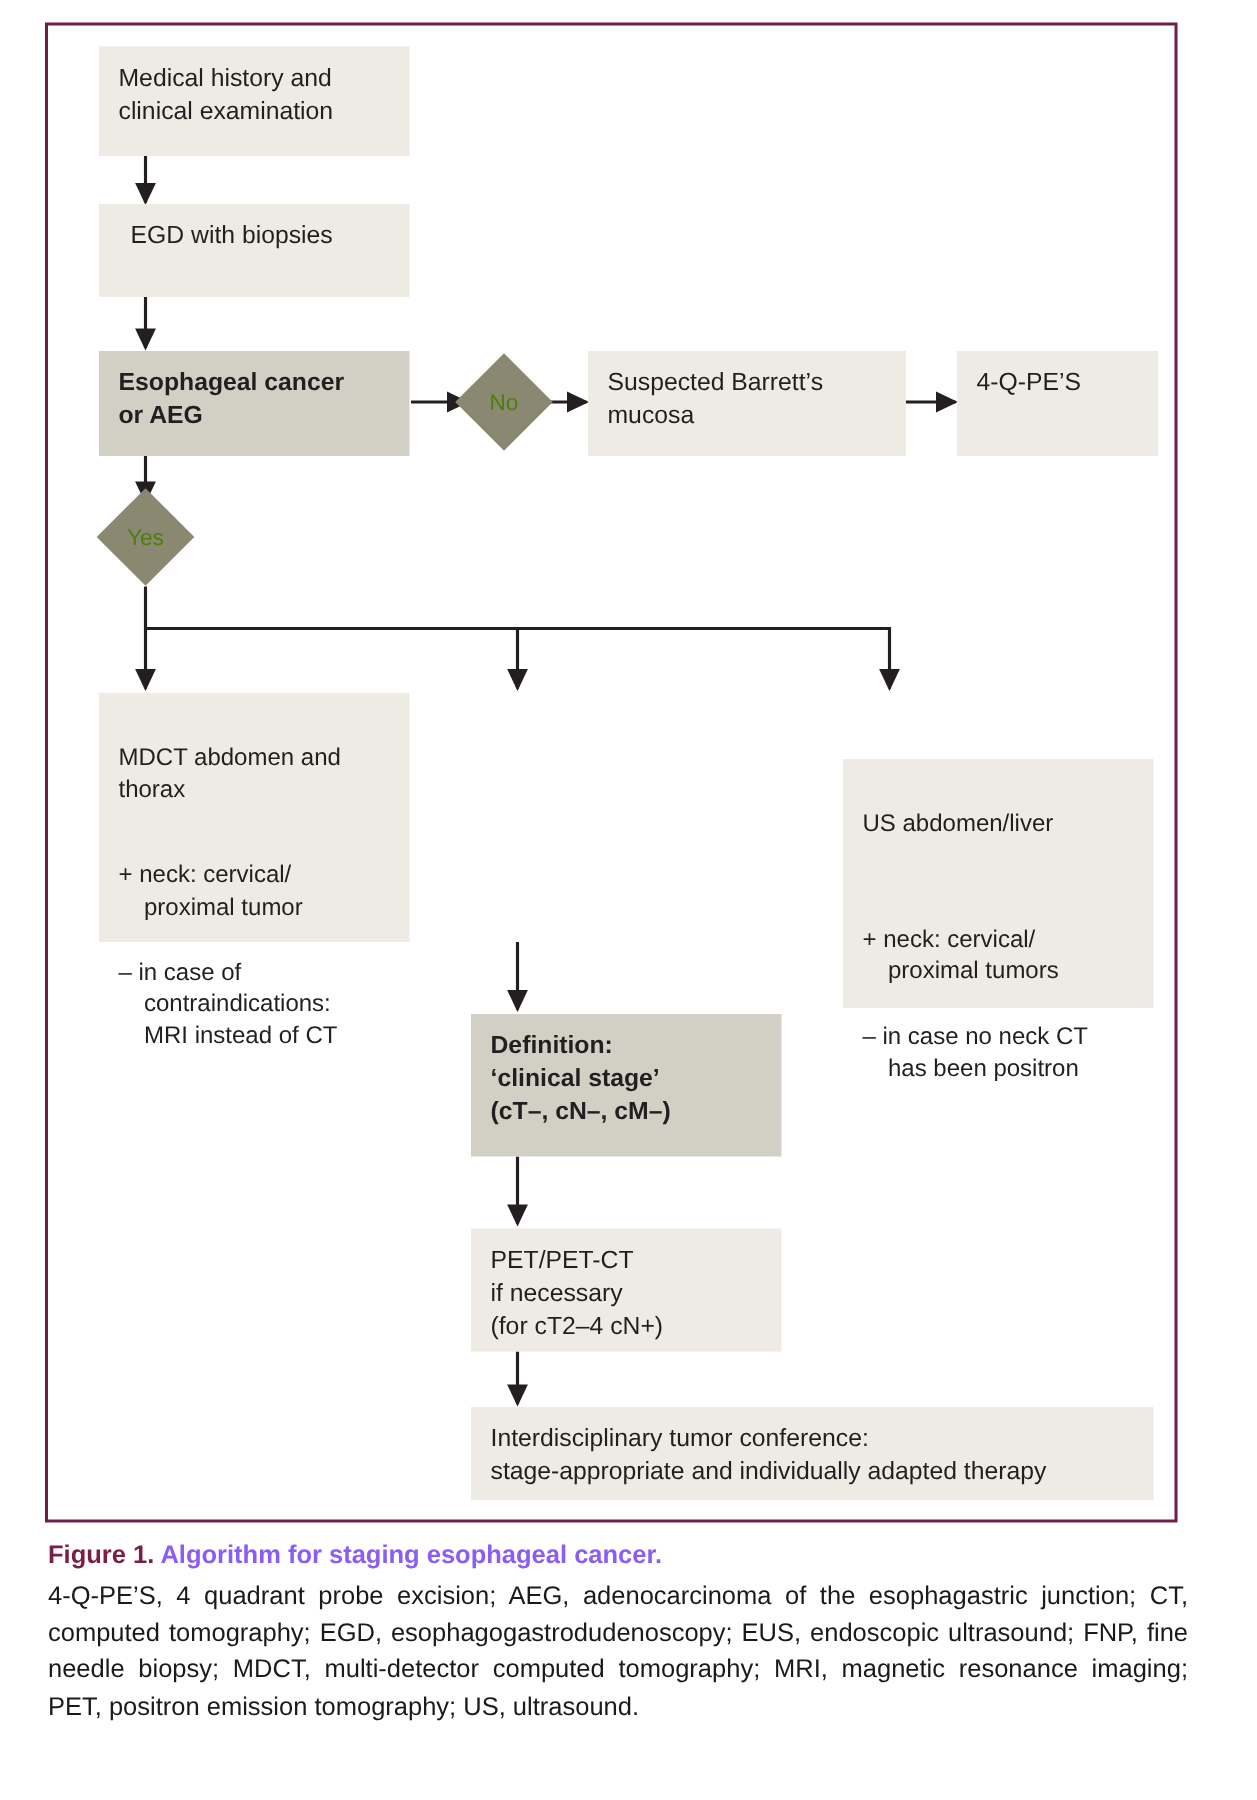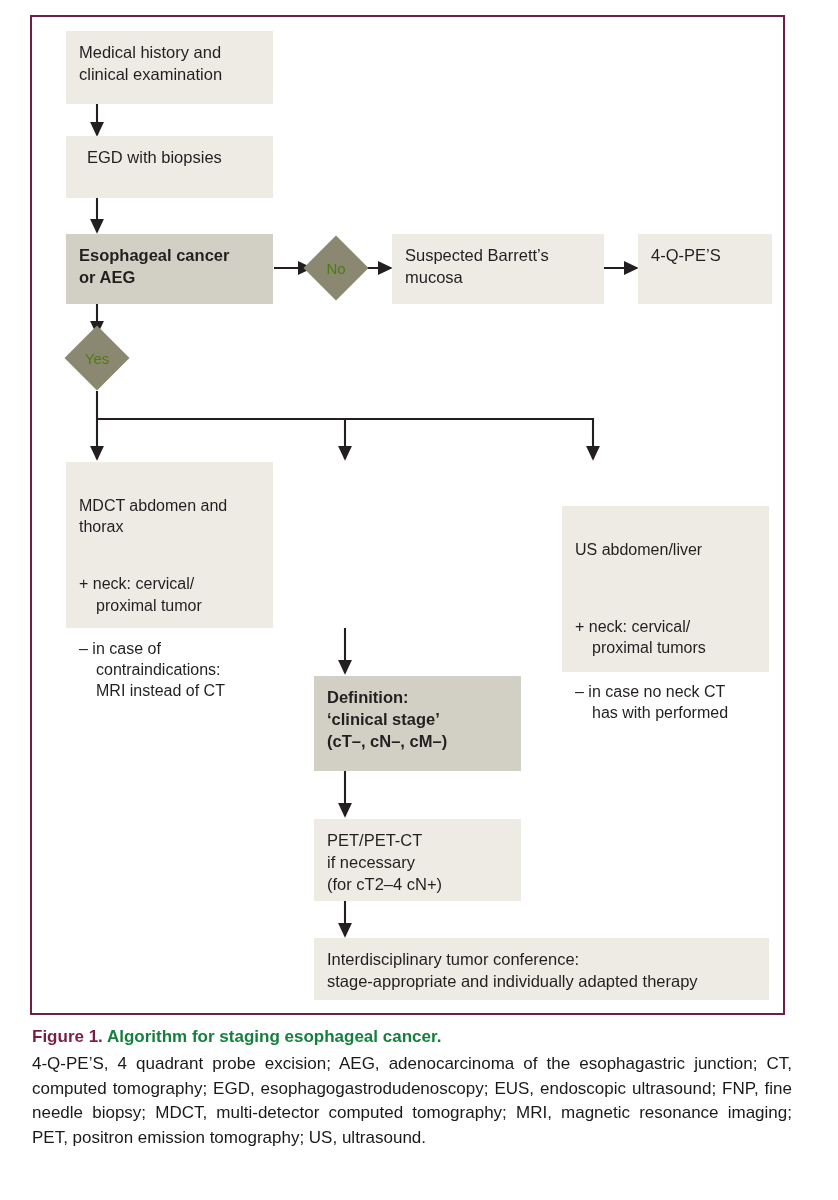--- a/index.html
+++ b/index.html
@@ -103,21 +103,21 @@
   #caption-title {
     font-size: 17px;
     font-weight: bold;
     line-height: 1.35;
     margin-bottom: 3px;
   }
   .fig-label {
     color: #7b1e47;
   }
   .fig-title {
-    color: #15803d;
+    color: #8b5cf6;
   }
   #caption-abbrev {
     font-size: 17px;
     line-height: 1.45;
     text-align: justify;
     color: #1a1a1a;
   }
 </style>
 </head>
 <body>
@@ -190,21 +190,21 @@
 contraindications:
 MRI instead of CT</div>
   </div>
 
 
   <div class="node" style="left:562px; top:462px; width:207px; height:166px;margin-top:44px;">
     <div class="sub" style="position:static;">US abdomen/liver</div>
     <div class="sub hang" style="position:static; margin-top:34px;">+ neck: cervical/
 proximal tumors</div>
     <div class="sub hang" style="position:static; margin-top:0;">– in case no neck CT
-has with performed</div>
+has been positron</div>
   </div>
 
   <div class="node shaded bold" style="left:314px; top:676px; width:207px; height:95px;">Definition:
 ‘clinical stage’
 (cT–, cN–, cM–)</div>
 
   <div class="node" style="left:314px; top:819px; width:207px; height:82px;">PET/PET-CT
 if necessary
 (for cT2–4 cN+)</div>
 

